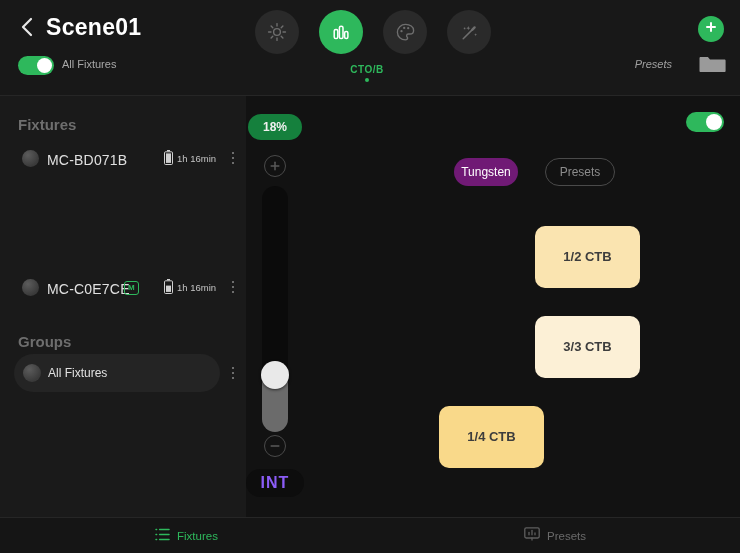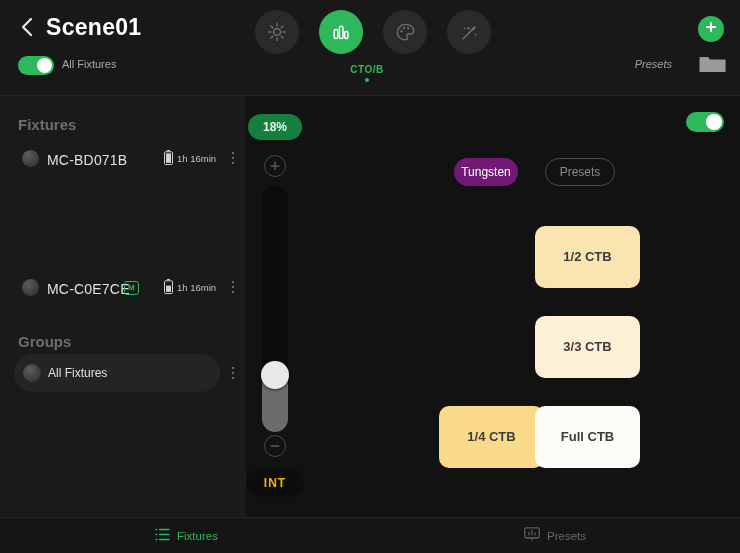--- a/index.html
+++ b/index.html
@@ -89,21 +89,21 @@
   .slider-track { position:absolute; left:262px; top:186px; width:26px; height:246px;
                   border-radius:13px; background:#0b0b0b; cursor:pointer; }
   .slider-fill { position:absolute; left:0; bottom:0; width:26px; height:62px;
                  border-radius:13px; background:#6b6b6b; }
   .slider-knob { position:absolute; left:261px; top:361px; width:28px; height:28px;
                  border-radius:50%; background:#e9e9e9; cursor:pointer;
                  box-shadow:0 1px 3px rgba(0,0,0,.6); }
 
   .int-btn { position:absolute; left:246px; top:469px; width:58px; height:28px; border-radius:14px;
              background:#0d0d0d; display:flex; align-items:center; justify-content:center;
-             font-size:12px; font-weight:bold; color:#eab308; letter-spacing:1px; cursor:pointer; }
+             font-size:16px; font-weight:bold; color:#8b5cf6; letter-spacing:1px; cursor:pointer; }
 
   
   .right-toggle { position:absolute; right:16px; top:112px; width:38px; height:20px;
                   border-radius:11px; background:#2eb85c; cursor:pointer; }
   .right-toggle .knob { position:absolute; right:2px; top:2px; width:16px; height:16px;
                         border-radius:50%; background:#fff; }
 
   .pill { position:absolute; top:158px; height:28px; border-radius:14px; display:flex;
           align-items:center; justify-content:center; font-size:12px; cursor:pointer; }
   .pill.tungsten { left:420px; width:64px; background:#701a75; color:#ffffff;margin-left:34px; }
@@ -302,21 +302,20 @@
     <span class="knob"></span>
   </div>
 
 <div class="pill tungsten">Tungsten</div>
 <div class="pill daylight">Presets</div>
 
 <div class="ctb-grid">
   <div class="ctb-btn c01" style="background:#FAE4B0">1/2 CTB</div>
   <div class="ctb-btn c11" style="background:#FCF0D6">3/3 CTB</div>
   <div class="ctb-btn c20" style="background:#F9D98A">1/4 CTB</div>
-  <div class="ctb-btn c21" style="background:#FDFBF6">Full CTB</div>
 </div>
 
 <div class="bottom-nav">
   <div class="nav-item fixtures">
     <span>
       <svg width="15" height="13" viewBox="0 0 15 13">
         <g stroke="#2eb85c" stroke-width="1.5" stroke-linecap="round">
           <line x1="4.6" y1="1.6" x2="14" y2="1.6"></line>
             <line x1="4.6" y1="6.5" x2="14" y2="6.5"></line>
             <line x1="4.6" y1="11.4" x2="14" y2="11.4"></line>

